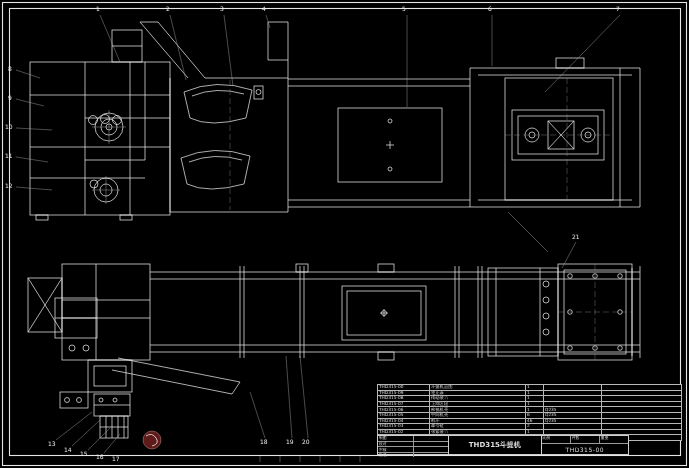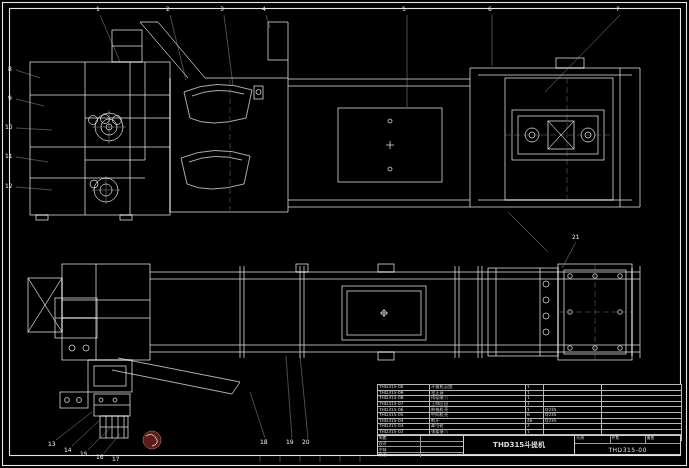--- a/index.html
+++ b/index.html
@@ -21,21 +21,21 @@
   .bom{
     position:absolute;left:377px;top:384px;width:304px;
     border-collapse:collapse;table-layout:fixed;background:#000;
   }
   .bom td{
     border:0.5px solid #b8b8b8;color:#dcdcdc;font-size:4.3px;line-height:1;
     height:4.6px;padding:0 1px;overflow:hidden;white-space:nowrap;
   }
   
   .tb{
-    position:absolute;left:377px;top:435px;width:304px;height:20px;
+    position:absolute;left:377px;top:435px;width:252px;height:20px;
     display:flex;box-sizing:border-box;border:0.8px solid #cfcfcf;
     color:#dcdcdc;background:#000;
   }
   .tb-sign{width:86px;display:flex;flex-direction:column;border-right:0.6px solid #cfcfcf;}
   .tb-srow{flex:1;display:flex;border-bottom:0.4px solid #9a9a9a;}
   .tb-srow:last-child{border-bottom:none;}
   .tb-cell{flex:1;font-size:3.8px;line-height:1;padding:0.4px 1px;border-right:0.4px solid #9a9a9a;overflow:hidden;white-space:nowrap;}
   .tb-cell:last-child{border-right:none;}
   .tb-name{
     width:112px;display:flex;align-items:center;justify-content:center;

